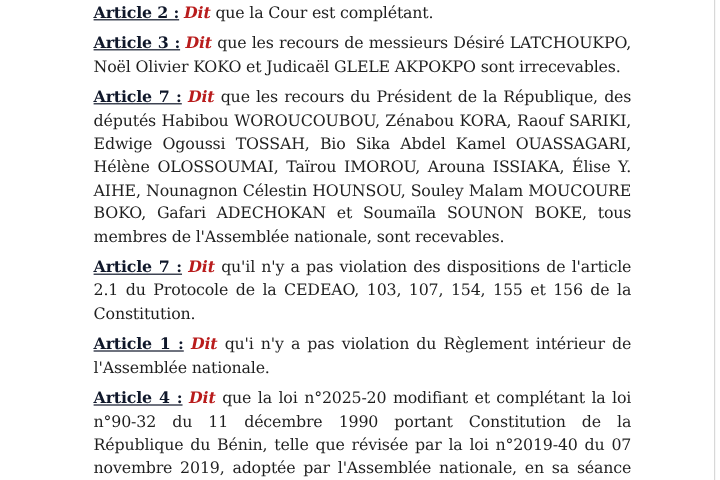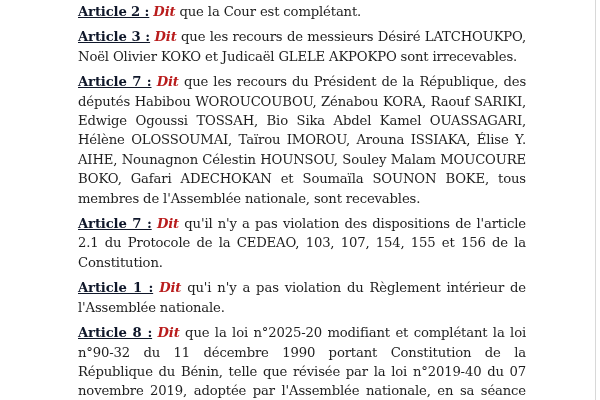--- a/index.html
+++ b/index.html
@@ -54,16 +54,16 @@
   </p>
   <p class="para">
     <span class="art-label">Article 7 :</span>
     <span class="dit">Dit</span><span> qu'il n'y a pas violation des dispositions de l'article 2.1 du Protocole de la CEDEAO, 103, 107, 154, 155 et 156 de la Constitution.</span>
   </p>
   <p class="para">
     <span class="art-label">Article 1 :</span>
     <span class="dit">Dit</span><span> qu'i n'y a pas violation du Règlement intérieur de l'Assemblée nationale.</span>
   </p>
   <p class="para">
-    <span class="art-label">Article 8 :</span>
+    <span class="art-label">Article 4 :</span>
     <span class="dit">Dit</span><span> que la loi n°2025-20 modifiant et complétant la loi n°90-32 du 11 décembre 1990 portant Constitution de la République du Bénin, telle que révisée par la loi n°2019-40 du 07 novembre 2019, adoptée par l'Assemblée nationale, en sa séance du 14 novembre 2025, est conforme, en toutes ses dispositions, à la Constitution.</span>
   </p>
 </div>
 
 </body></html>

